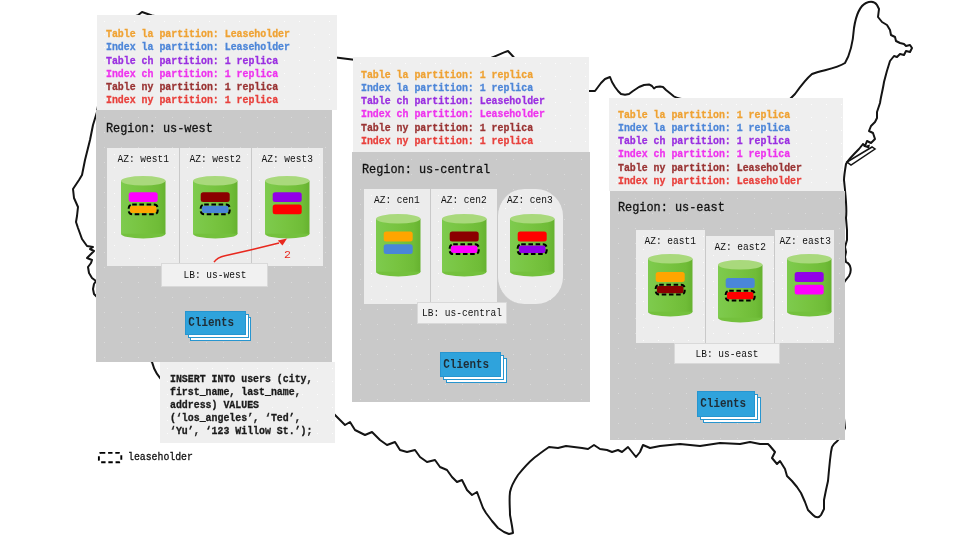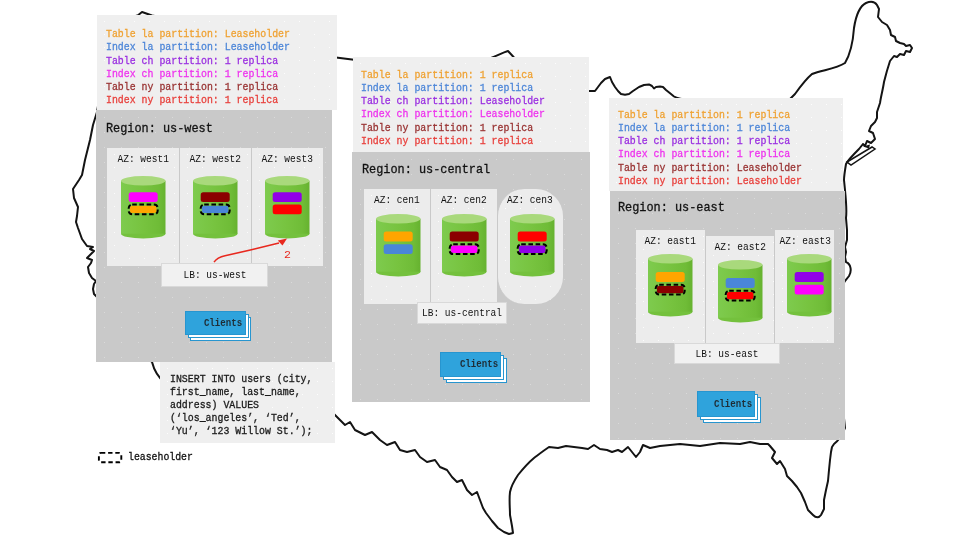--- a/index.html
+++ b/index.html
@@ -2,21 +2,21 @@
 <html><head>
 <meta charset="utf-8">
 <style>
   html,body{margin:0;padding:0;}
   body{width:960px;height:540px;position:relative;overflow:hidden;background:#ffffff;
        font-family:"Liberation Mono", monospace;}
   .abs{position:absolute;}
   #map{position:absolute;left:0;top:0;z-index:0;}
   .lightbox{position:absolute;background:#efefef;z-index:2;box-sizing:border-box;
     background-image:radial-gradient(circle, rgba(255,255,255,.85) 0.8px, rgba(255,255,255,0) 0.95px);
-    background-size:15px 13px;}
+    background-size:15px 13px;font-weight:bold;}
   .region{position:absolute;background:#c9c9c9;z-index:2;
     background-image:radial-gradient(circle, rgba(255,255,255,.32) 0.8px, rgba(255,255,255,0) 0.95px);
     background-size:17px 15px;}
   .ptext{font-size:10.75px;line-height:13.3px;white-space:pre;transform:scaleX(0.92) translateZ(0);transform-origin:0 0;-webkit-text-stroke:0.3px currentColor;}
   .o{color:#efa233;} .b{color:#4d86d8;} .p{color:#9a2fe0;} .m{color:#ee33ee;}
   .br{color:#993333;} .r{color:#e8403c;}
   .rlabel{position:absolute;font-size:13.2px;color:#111;white-space:pre;z-index:3;
     transform:scaleX(0.9) translateZ(0);transform-origin:0 0;-webkit-text-stroke:0.3px #111;}
   .azwrap{position:absolute;display:flex;z-index:3;}
   .az{position:relative;background:#ececec;
@@ -27,22 +27,22 @@
   .azlab span{display:inline-block;transform:scaleX(0.852) translateZ(0);}
   .cylsvg{position:absolute;}
   .lb{position:absolute;box-sizing:border-box;background:#f1f1f1;border:1px solid #d9d9d9;z-index:4;
       font-size:11.2px;color:#111;display:flex;align-items:center;justify-content:center;white-space:pre;}
   .lb span{display:inline-block;transform:scaleX(0.852) translateZ(0);}
   .clients{position:absolute;z-index:4;}
   .clients .s1,.clients .s2,.clients .c0{position:absolute;border:1px solid #2795cf;}
   .clients .s2{left:5.5px;top:5.5px;right:-5.5px;bottom:-5.5px;background:#fff;}
   .clients .s1{left:3px;top:3px;right:-3px;bottom:-3px;background:#fff;}
   .clients .c0{left:0;top:0;right:0;bottom:0;background:#2fa3dc;
-      display:flex;align-items:center;justify-content:flex-end;
-      font-size:10px;font-weight:bold;color:#1f2d36;}
+      display:flex;align-items:center;justify-content:flex-start;
+      font-size:12px;font-weight:bold;color:#1f2d36;}
   .clients .c0 span{display:inline-block;transform:scaleX(0.91) translateZ(0);}
   .sqltext{font-size:10.75px;line-height:13.1px;color:#1a1a1a;white-space:pre;-webkit-text-stroke:0.3px #1a1a1a;
     transform:scaleX(0.92) translateZ(0);transform-origin:0 0;}
   .legtext{position:absolute;font-size:10.7px;color:#111;z-index:2;transform:scaleX(0.92) translateZ(0);transform-origin:0 0;-webkit-text-stroke:0.3px #111;}
 </style>
 </head>
 <body>
 
 <svg id="map" width="960" height="540" viewBox="0 0 960 540" fill="none">
   <defs>

